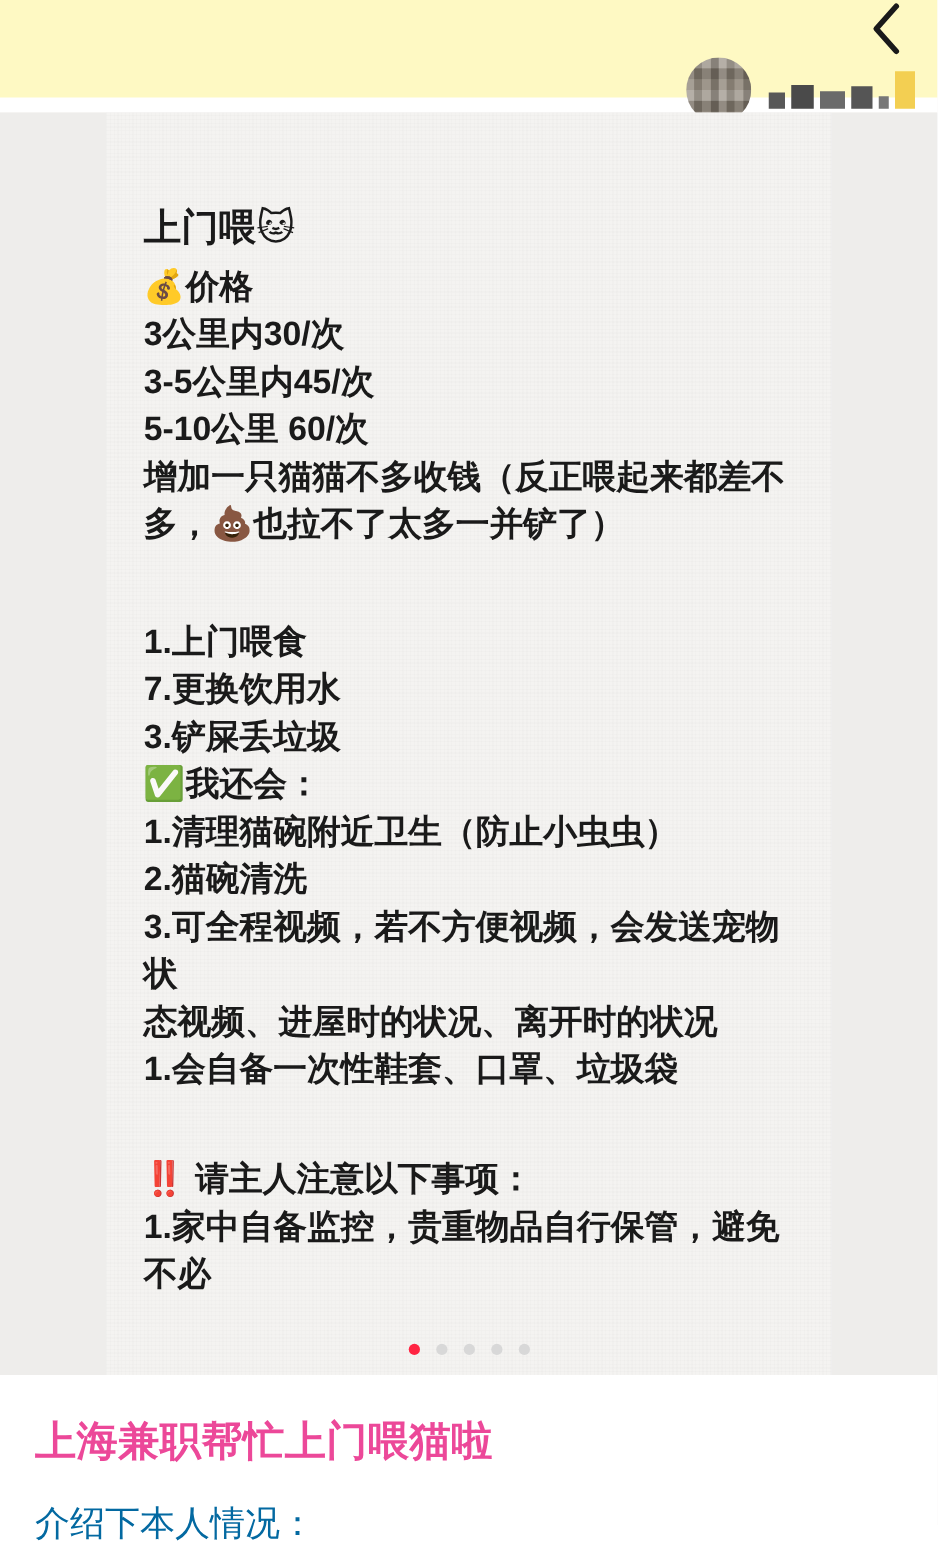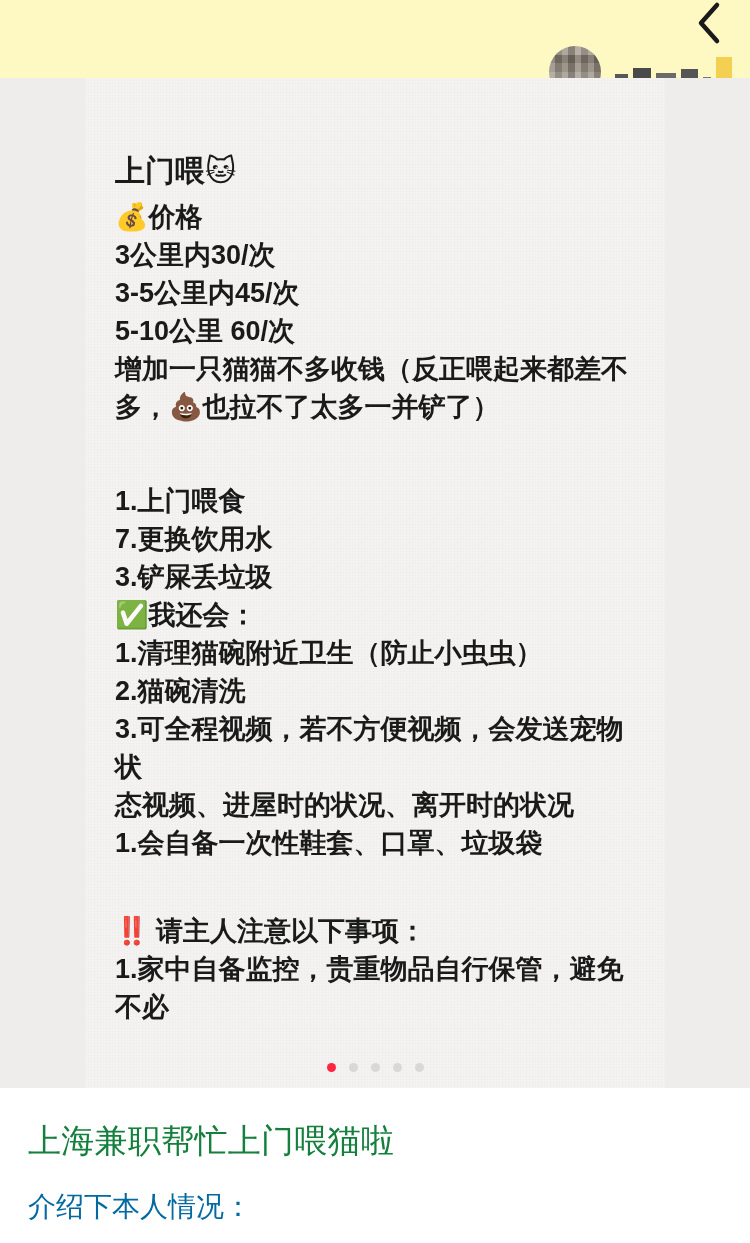--- a/index.html
+++ b/index.html
@@ -107,20 +107,21 @@
     cursor: pointer;
   }
 
   
   .note-image {
     position: relative;
     background: #efeeec;
     padding: 0;
     height: 1010px;
     overflow: hidden;
+    margin-top: 12px;
   }
   .paper {
     position: absolute;
     left: 85px;
     top: 0;
     width: 580px;
     height: 1083px;
     background: #f4f3f1;
     background-image:
       repeating-linear-gradient(0deg, rgba(0,0,0,0.012) 0 1px, rgba(255,255,255,0) 1px 3px),
@@ -174,22 +175,22 @@
     background: #d8d8d8;
   }
   .dot.active { background: #ff2442; }
 
   
   .body-text {
     padding: 30px 28px 0 28px;
   }
   .post-title {
     font-size: 33px;
-    font-weight: 400;
-    color: #15803d;
+    font-weight: 700;
+    color: #ec4899;
     line-height: 46px;
     letter-spacing: 0.3px;
   }
   .post-desc {
     margin-top: 22px;
     font-size: 28px;
     color: #0369a1;
     line-height: 42px;
   }
 </style>

